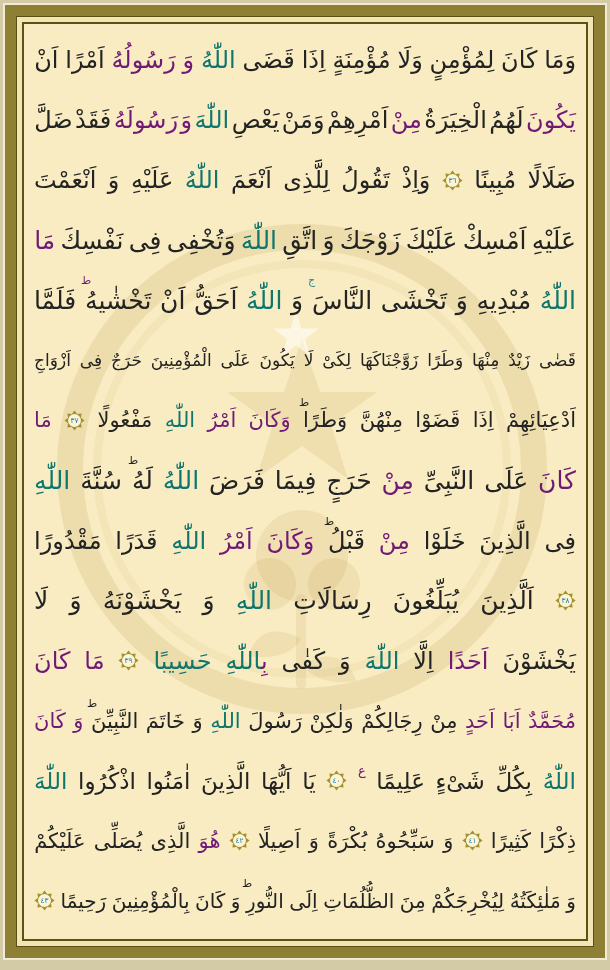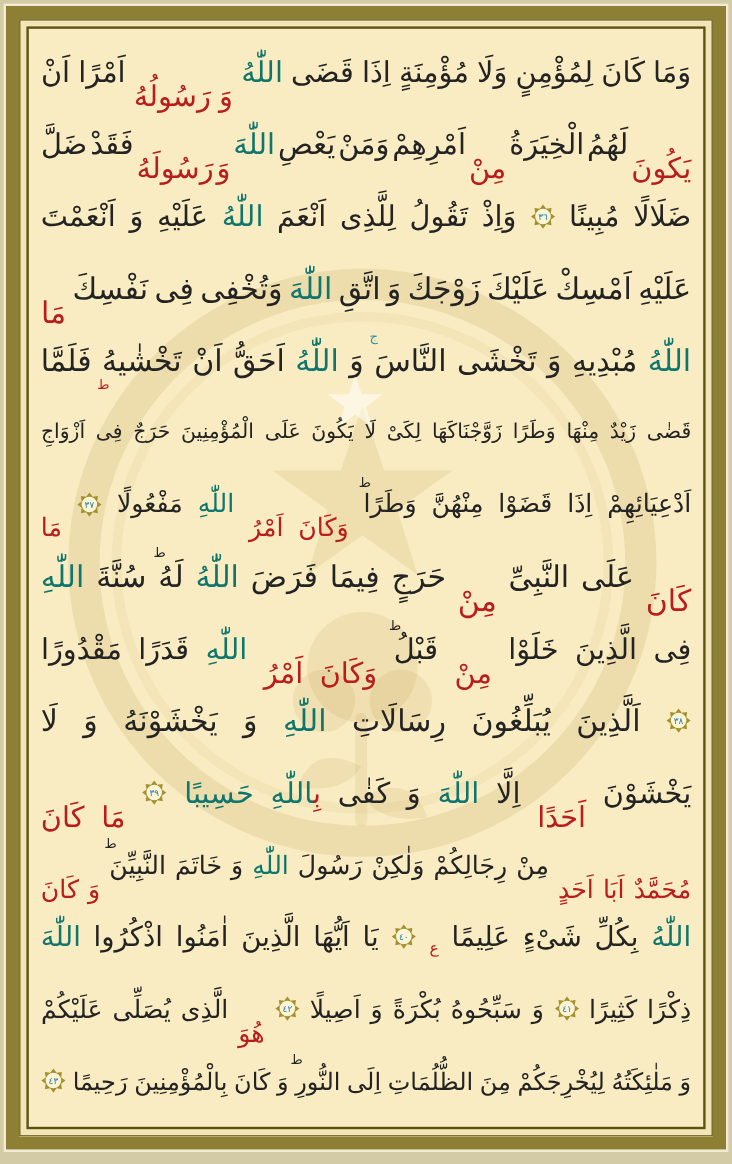--- a/index.html
+++ b/index.html
@@ -33,21 +33,21 @@
     direction:rtl;
   }
   .line{
     display:flex;align-items:center;justify-content:space-between;
     height:56px;white-space:nowrap;overflow:visible;
     color:#232323;
   }
   .word{position:relative;display:inline-block;}
   .c-k{color:#232323;}
   .c-r{color:#0f766e;}
-  .c-p{color:#b91c1c;margin-top:40px;}
+  .c-p{color:#701a75;}
   .c-t{color:#2e8fa0;}
   .pausemark{
     position:absolute;top:-11px;left:-4px;
     font-size:11px;line-height:1;
   }
   .sup{
     font-size:13px;transform:translateY(-10px);display:inline-block;
   }
   .marker{
     display:inline-flex;align-items:center;justify-content:center;

